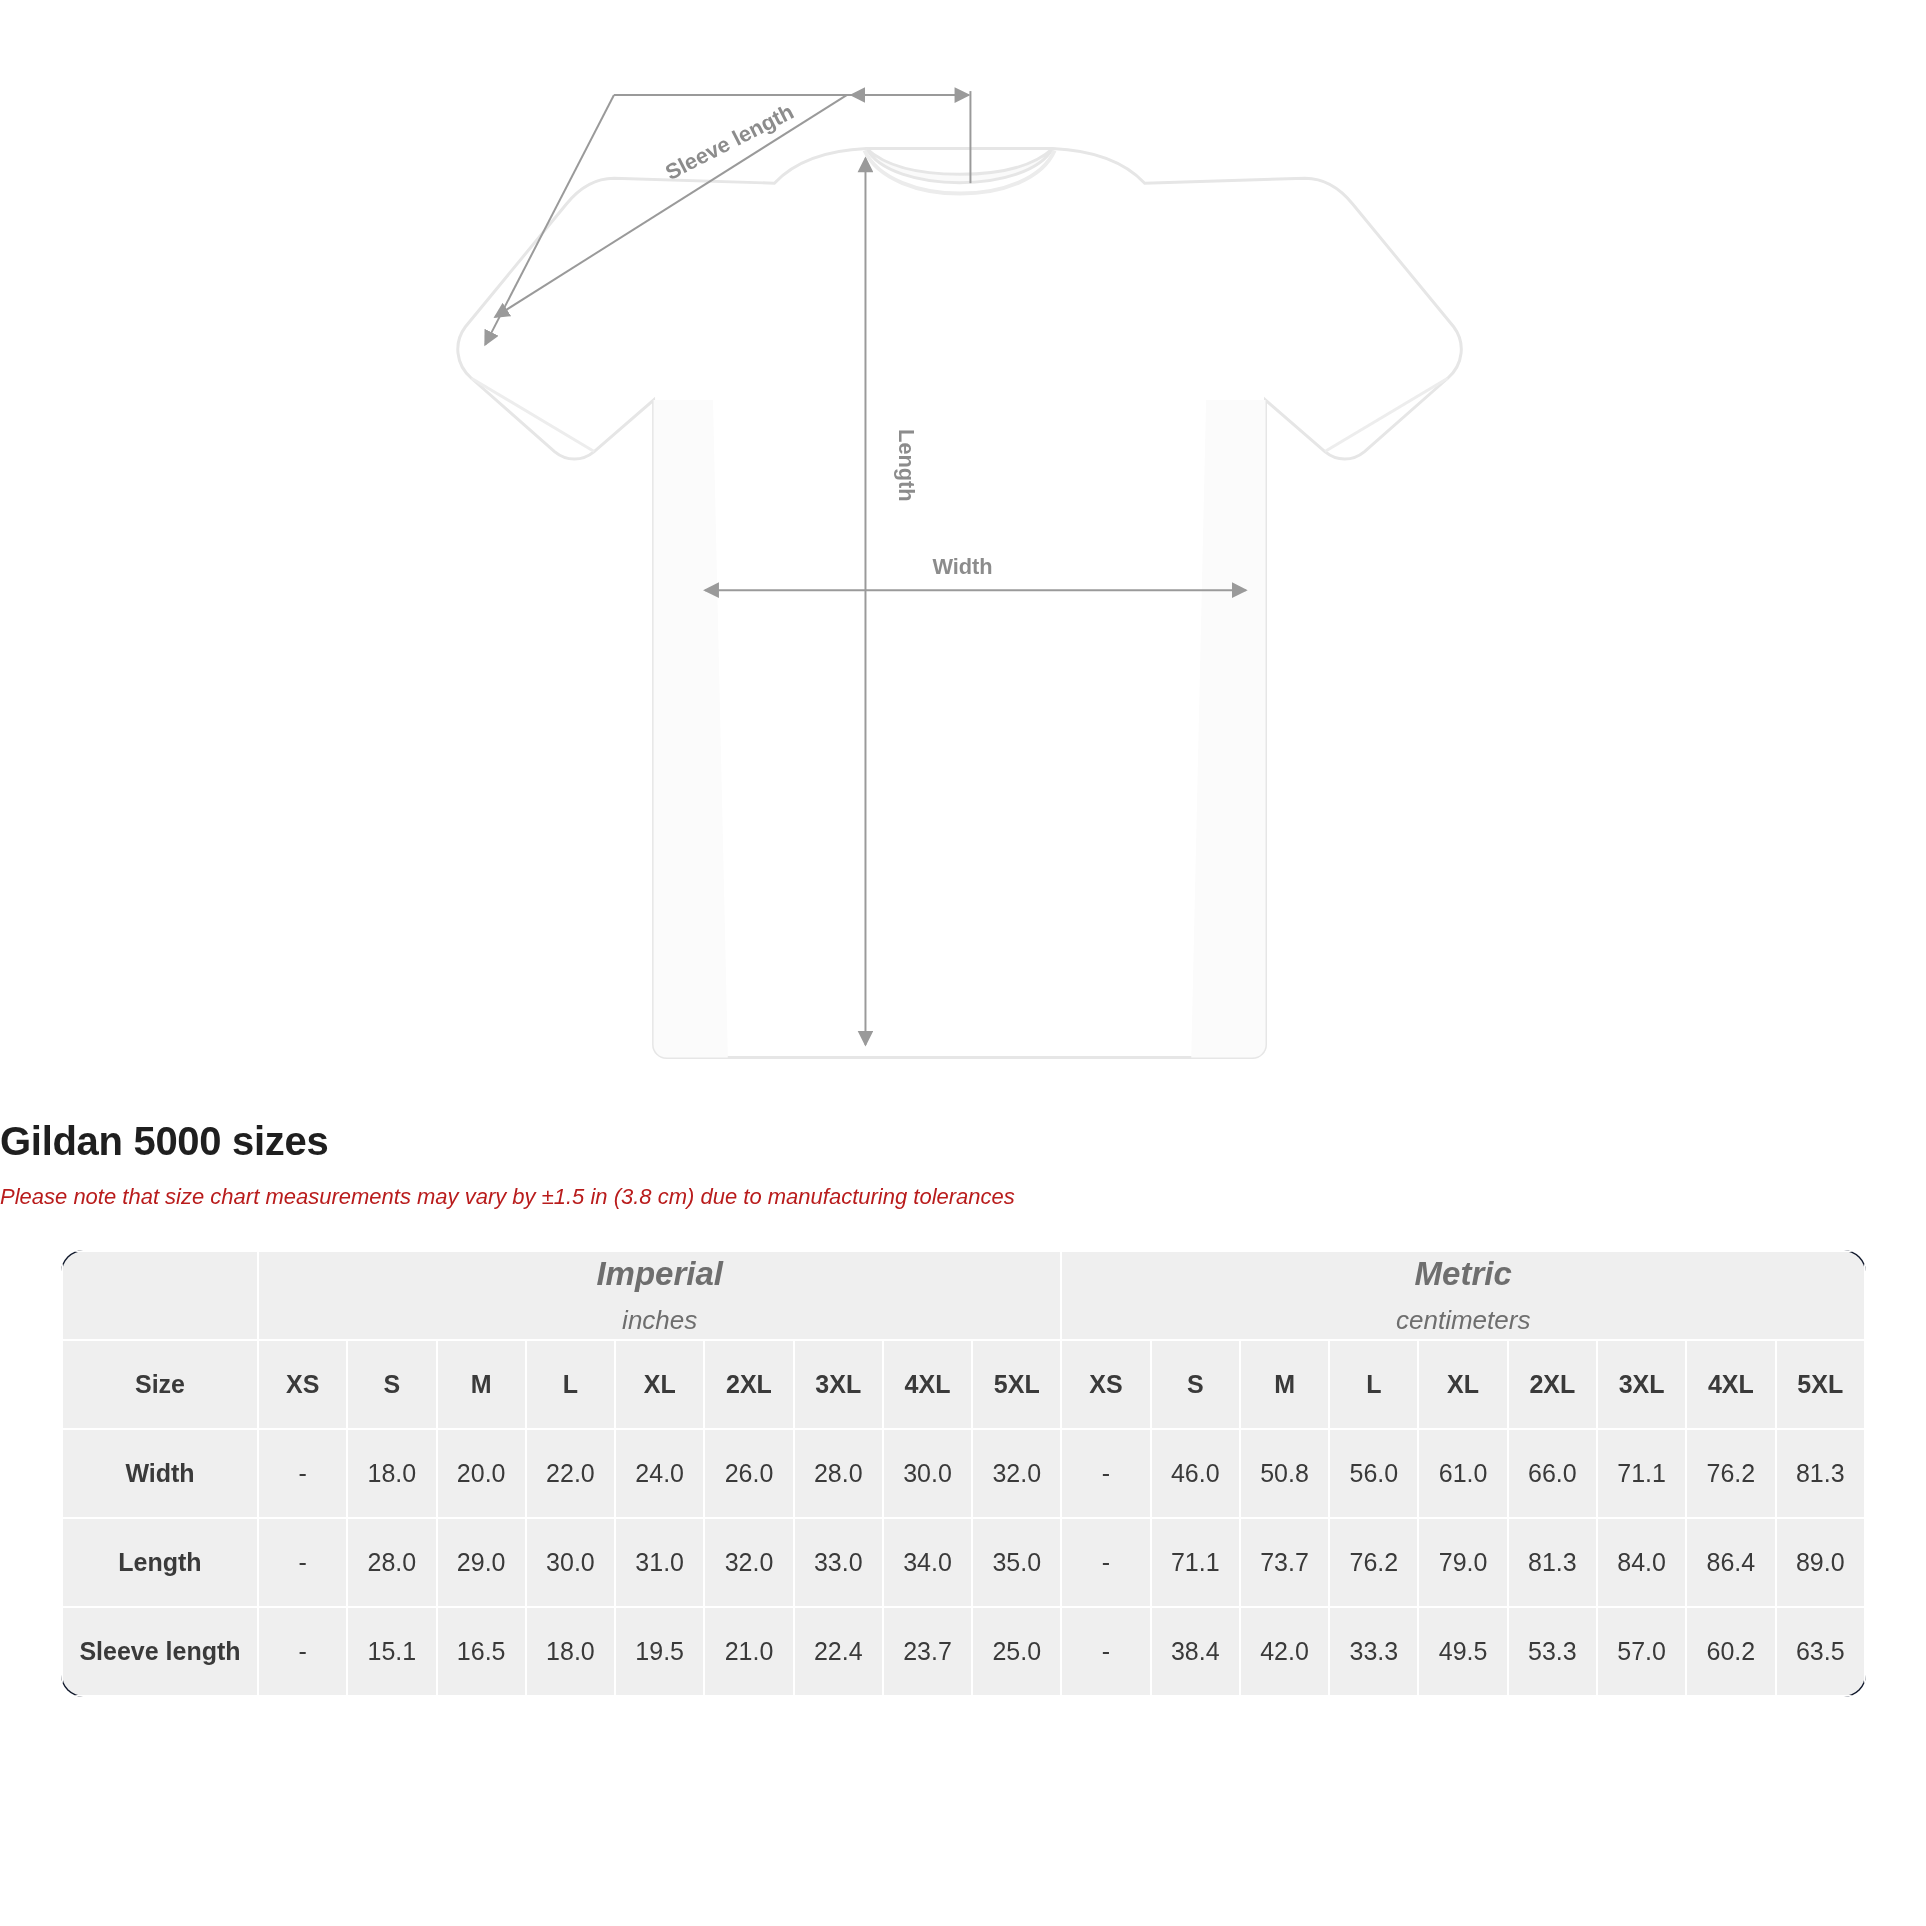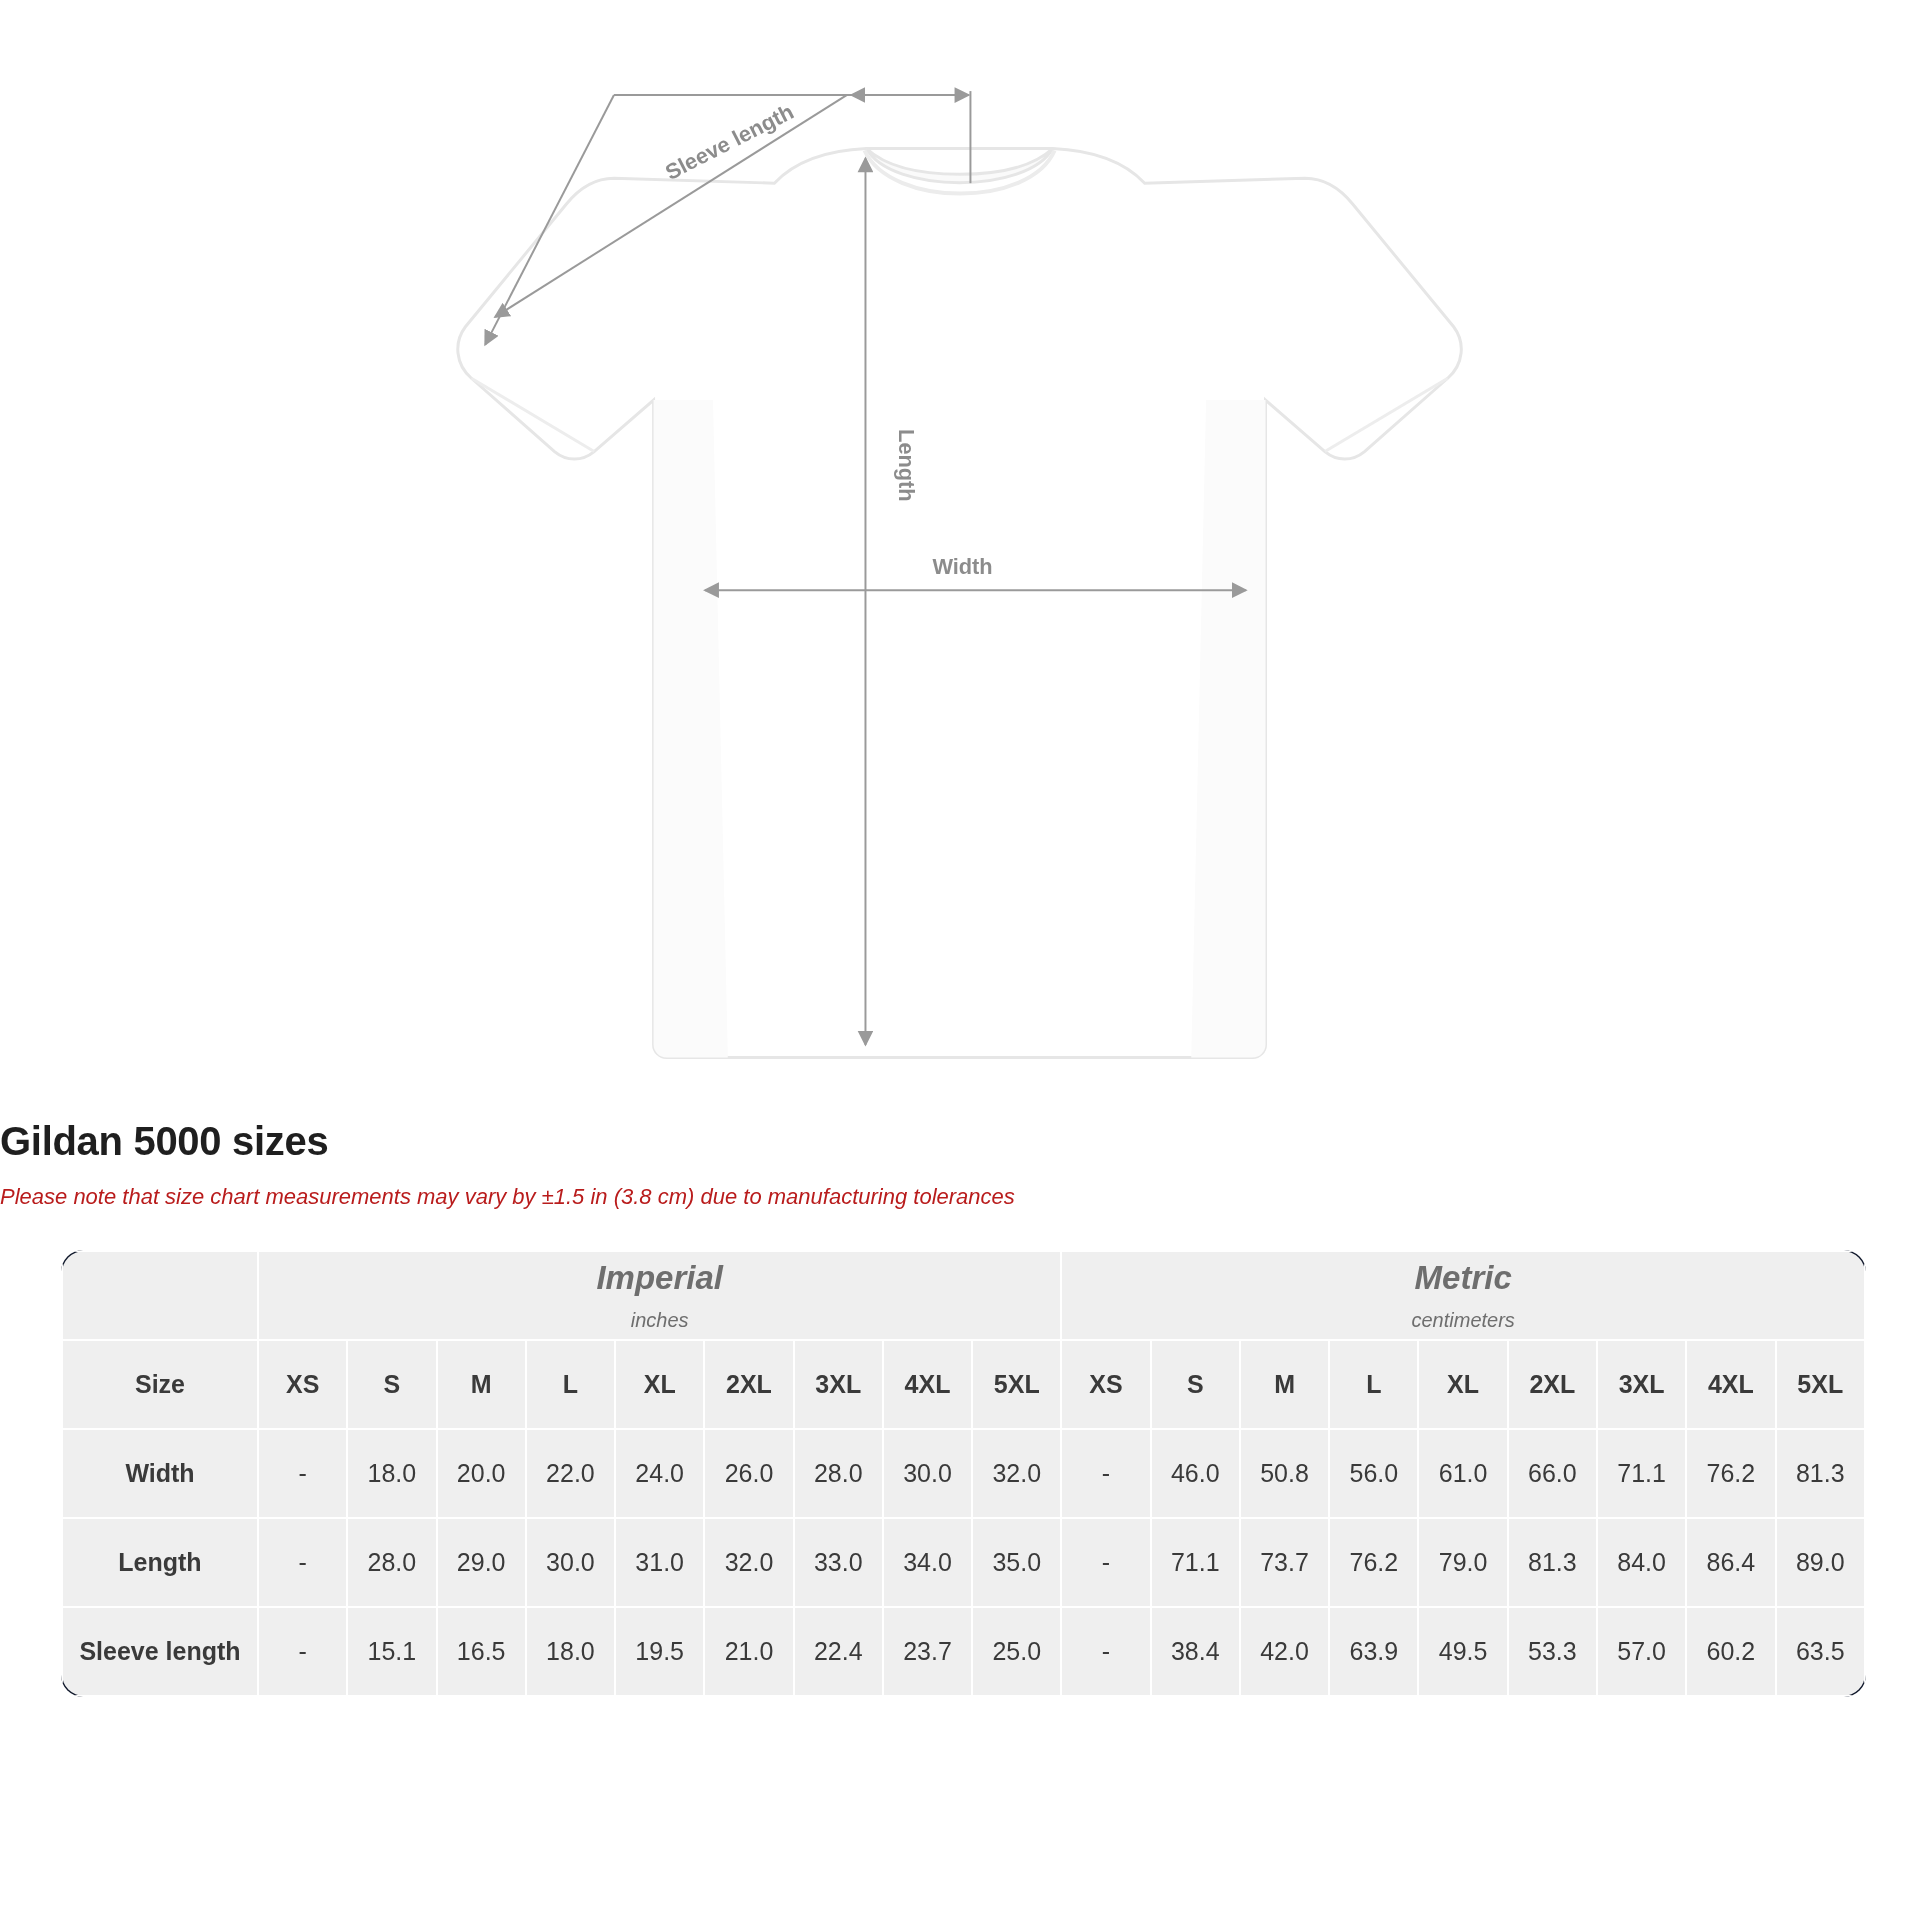--- a/index.html
+++ b/index.html
@@ -76,21 +76,21 @@
     height: 129px;
     background: #e9e9e9;
   }
   .sys-name {
     font-size: 33px;
     font-weight: bold;
     font-style: italic;
     color: #6e6e6e;
   }
   .sys-unit {
-    font-size: 20px;
+    font-size: 26px;
     font-style: italic;
     color: #6e6e6e;
     margin-top: 12px;
   }
   .rowlabel {
     font-weight: bold;
     font-size: 26px;
     color: #4a4a4a;
     background: #e9e9e9;
     width: 194px;
@@ -292,21 +292,21 @@
             <td>16.5</td>
             <td>18.0</td>
             <td>19.5</td>
             <td>21.0</td>
             <td>22.4</td>
             <td>23.7</td>
             <td>25.0</td>
             <td class="dash">-</td>
             <td>38.4</td>
             <td>42.0</td>
-            <td>63.9</td>
+            <td>33.3</td>
             <td>49.5</td>
             <td>53.3</td>
             <td>57.0</td>
             <td>60.2</td>
             <td>63.5</td>
           </tr>
         </tbody>
     </table>
   </div>
 

